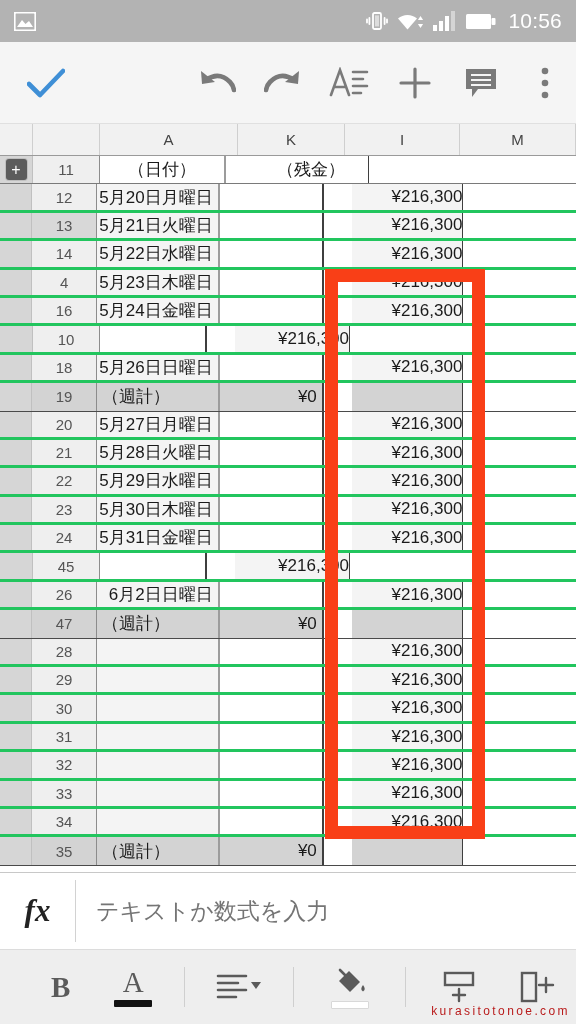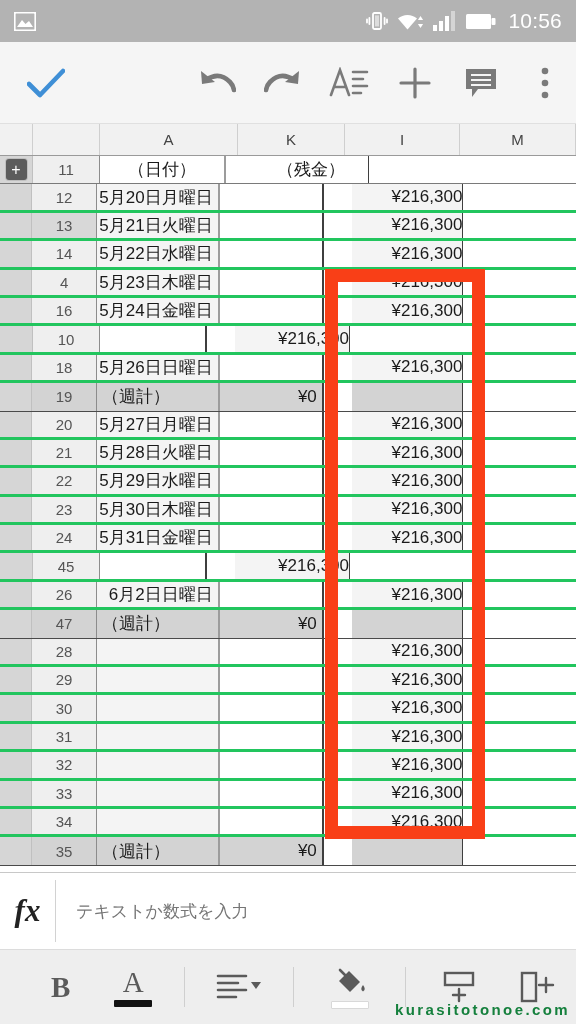--- a/index.html
+++ b/index.html
@@ -114,27 +114,27 @@
     z-index:30;
   }
 
   
   .formulabar{
     height:77px;flex:0 0 77px;background:#ffffff;
     display:flex;align-items:center;box-sizing:border-box;
     border-bottom:1px solid #dcdcdc;
   }
   .fx{
-    width:56px;display:flex;align-items:center;justify-content:center;
+    width:76px;display:flex;align-items:center;justify-content:center;
     font-family:"Liberation Serif","DejaVu Serif",serif;
     font-style:italic;font-weight:bold;font-size:31px;color:#222;
     border-right:1px solid #d2d2d2;height:62px;box-sizing:border-box;
   }
   .fb-input{
-    flex:1 1 auto;font-size:17px;color:#ec4899;padding-left:20px;
+    flex:1 1 auto;font-size:23px;color:#ec4899;padding-left:20px;
     background:transparent;border:none;outline:none;
     font-family:"DejaVu Sans","Liberation Sans",sans-serif;
   }
 
   
   .bottombar{
     height:74px;flex:0 0 74px;background:#eeeeee;
     display:flex;align-items:center;box-sizing:border-box;
     position:relative;
   }
@@ -152,22 +152,22 @@
   .bb-ins1{width:86px;}
   .bb-ins2{width:86px;}
   .a-glyph{
     font-size:29px;color:#5a5a5a;line-height:1;
     font-family:"Liberation Serif","DejaVu Serif",serif;
   }
   .a-underline{width:38px;height:7px;background:#111;margin-top:3px;border-radius:1px;}
   .fill-underline{width:36px;height:6px;background:#ffffff;margin-top:3px;border:1px solid #d8d8d8;border-radius:1px;}
   .watermark{
     position:absolute;right:6px;bottom:6px;
-    font-size:15px;font-weight:bold;letter-spacing:2.4px;
-    color:#15803d;font-family:"Liberation Sans","DejaVu Sans",sans-serif;
+    font-size:12px;font-weight:normal;letter-spacing:2.4px;
+    color:#b91c1c;font-family:"Liberation Sans","DejaVu Sans",sans-serif;
     z-index:5;
   }
 </style>
 </head>
 <body>
 
 <div id="app">
 
   <div class="statusbar">
     <div class="sb-left">

